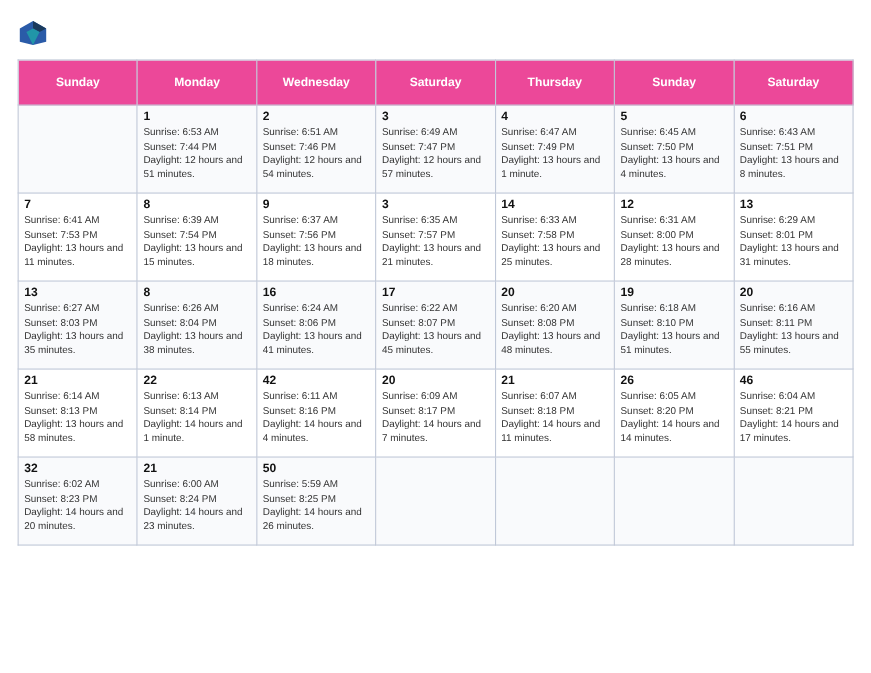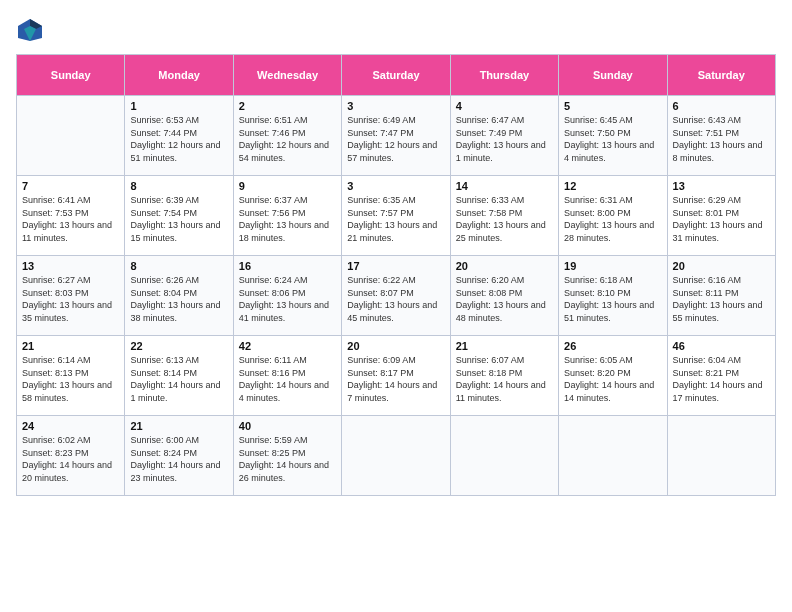--- a/index.html
+++ b/index.html
@@ -245,29 +245,29 @@
             <span class="day-number">26</span>
             <div class="day-info">Sunrise: 6:05 AM<br>Sunset: 8:20 PM<br>Daylight: 14 hours and 14 minutes.</div>
           </td>
           <td>
             <span class="day-number">46</span>
             <div class="day-info">Sunrise: 6:04 AM<br>Sunset: 8:21 PM<br>Daylight: 14 hours and 17 minutes.</div>
           </td>
         </tr>
         <tr class="week-row">
           <td>
-            <span class="day-number">24</span>
+            <span class="day-number">32</span>
             <div class="day-info">Sunrise: 6:02 AM<br>Sunset: 8:23 PM<br>Daylight: 14 hours and 20 minutes.</div>
           </td>
           <td>
             <span class="day-number">21</span>
             <div class="day-info">Sunrise: 6:00 AM<br>Sunset: 8:24 PM<br>Daylight: 14 hours and 23 minutes.</div>
           </td>
           <td>
-            <span class="day-number">40</span>
+            <span class="day-number">50</span>
             <div class="day-info">Sunrise: 5:59 AM<br>Sunset: 8:25 PM<br>Daylight: 14 hours and 26 minutes.</div>
           </td>
           <td class="empty-cell"></td>
           <td class="empty-cell"></td>
           <td class="empty-cell"></td>
           <td class="empty-cell"></td>
         </tr>
       </tbody>
   </table>
 </div>

